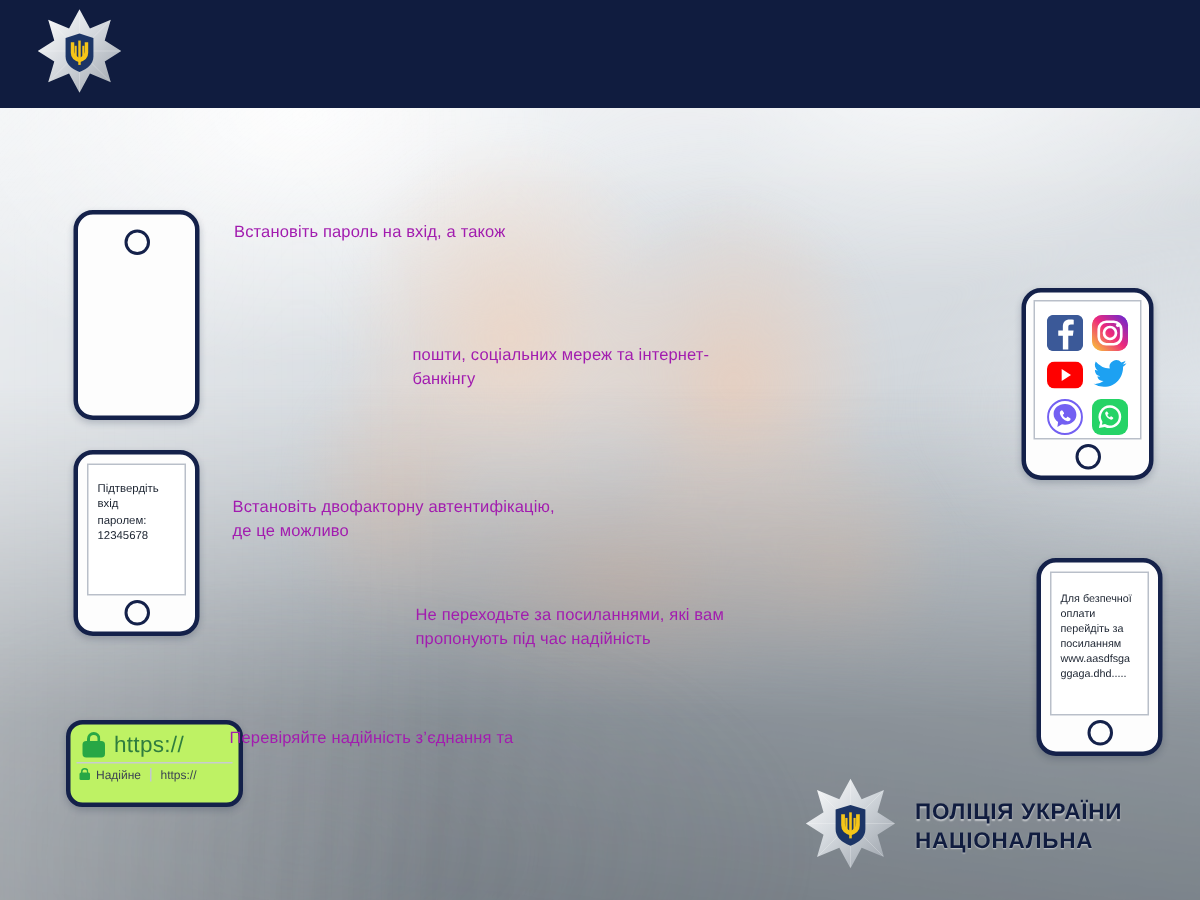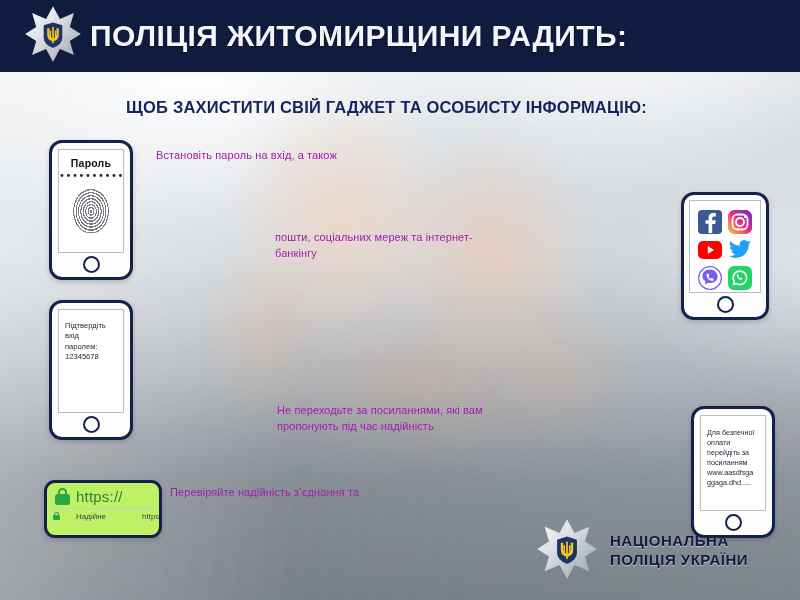--- a/index.html
+++ b/index.html
@@ -73,21 +73,21 @@
     white-space:nowrap;
   }
 
   
   .tip{position:absolute;z-index:5;color:#a21caf;font-weight:normal;
        font-size:11px;line-height:1.45;letter-spacing:.1px;}
   .tip-1{left:156px;top:148px;}
   .tip-2{left:275px;top:230px;}
   .tip-3{left:155px;top:331px;}
   .tip-4{left:277px;top:403px;}
-  .tip-5{left:170px;top:485px;}
+  .tip-5{left:153px;top:485px;}
 
   
   .phone{position:absolute;z-index:4;background:#fdfdfd;
          border:3.5px solid #14214a;border-radius:13px;
          box-sizing:border-box;display:flex;flex-direction:column;
          align-items:center;box-shadow:0 2px 5px rgba(20,30,60,.22);}
   .phone-screen{background:#ffffff;border:1px solid #b9bfc9;box-sizing:border-box;
                 width:100%;flex:1;overflow:hidden;position:relative;}
   .phone-home{width:13px;height:13px;border:2.2px solid #14214a;border-radius:50%;
               margin:3.5px 0 4px;flex:0 0 auto;}
@@ -98,51 +98,51 @@
               margin-top:7px;letter-spacing:.2px;}
   .pass-dots{font-size:10px;color:#24282f;text-align:center;letter-spacing:.6px;
              margin-top:1px;font-family:"DejaVu Sans",sans-serif;}
   .fingerprint{width:36px;height:45px;margin:7px auto 0;border-radius:48% 48% 46% 46%;
     background:
       repeating-radial-gradient(ellipse 50% 50% at 50% 52%,
         #5d616a 0 1.1px, rgba(255,255,255,.1) 1.1px 2.4px);
     opacity:.82;filter:blur(.25px);}
 
   
-  .phone-sms{left:49px;top:300px;width:84px;height:140px;padding:6px 6px 0;}
+  .phone-sms{left:49px;top:300px;width:84px;height:124px;padding:6px 6px 0;}
   .sms-text{font-size:7.6px;color:#1b2330;line-height:1.35;padding:11px 5px 0 6px;
             font-weight:normal;}
 
   
   .phone-social{left:681px;top:192px;width:88px;height:128px;padding:5px 5px 0;}
   .social-grid{display:grid;grid-template-columns:repeat(2,1fr);gap:4px 6px;
                padding:9px 8px 0;}
   .sicon{width:24px;height:24px;border-radius:6px;display:flex;
          align-items:center;justify-content:center;color:#fff;
          font-size:13px;font-weight:bold;line-height:1;
          font-family:"DejaVu Sans",sans-serif;}
   .s-fb{background:#3b5998;border-radius:5px;}
   .s-ig{background:linear-gradient(45deg,#f9ce34,#ee2a7b,#6228d7);border-radius:7px;}
 
   
-  .phone-phish{left:691px;top:406px;width:84px;height:132px;padding:6px 6px 0;}
+  .phone-phish{left:691px;top:372px;width:84px;height:132px;padding:6px 6px 0;}
   .phish-text{font-size:7.2px;color:#1b2330;line-height:1.38;padding:12px 5px 0 6px;}
 
   
   .https-badge{position:absolute;left:44px;top:480px;width:118px;height:58px;z-index:4;
     background:#bef264;border:3.5px solid #14214a;border-radius:11px;box-sizing:border-box;
     overflow:hidden;box-shadow:0 2px 5px rgba(20,30,60,.22);}
   .https-row1{display:flex;align-items:center;gap:6px;padding:5px 8px 3px;}
   .lock-big{width:15px;height:17px;position:relative;flex:0 0 auto;}
   .lock-big .body{position:absolute;bottom:0;width:15px;height:11px;background:#27a745;border-radius:2.5px;}
   .lock-big .shackle{position:absolute;top:0;left:3px;width:9px;height:9px;
       border:2.6px solid #27a745;border-bottom:none;border-radius:5px 5px 0 0;box-sizing:border-box;}
   .https-text{font-size:15px;color:#2f7d3e;letter-spacing:.2px;}
   .https-sep{height:1px;background:#c8ccd2;margin:0 4px;}
-  .https-row2{display:flex;gap:16px;padding:3px 6px 0;font-size:8px;color:#3c4452;}
+  .https-row2{display:flex;gap:4px;padding:3px 6px 0;font-size:8px;color:#3c4452;}
   .lock-sm{width:7px;height:8px;position:relative;flex:0 0 auto;}
   .lock-sm .body{position:absolute;bottom:0;width:7px;height:5px;background:#27a745;border-radius:1px;}
   .lock-sm .shackle{position:absolute;top:0;left:1.4px;width:4.2px;height:4.2px;
       border:1.4px solid #27a745;border-bottom:none;border-radius:3px 3px 0 0;box-sizing:border-box;}
   .https-div{width:1px;height:9px;background:#c2c7cf;margin:0 2px;}
 
   
   .footer-logo{position:absolute;left:536px;top:518px;z-index:5;
                display:flex;align-items:center;gap:12px;}
   .footer-text{color:#101c3f;font-size:15px;font-weight:bold;line-height:1.25;
@@ -190,50 +190,47 @@
         <path d="M50 30 L66 35 L66 56 Q66 68 50 74 Q34 68 34 56 L34 35 Z" fill="#1c3566"></path>
         <g fill="#f5c518">
           <rect x="48.6" y="38" width="2.8" height="28"></rect>
           <path d="M40 40 v12 q0 8 10 11 v-5 q-6-3 -6-8 v-10 z"></path>
           <path d="M60 40 v12 q0 8 -10 11 v-5 q6-3 6-8 v-10 z"></path>
           <rect x="44.4" y="44" width="2.4" height="14"></rect>
           <rect x="53.2" y="44" width="2.4" height="14"></rect>
         </g>
       </svg>
     </span>
-    <div class="header-title">ПОЛІЦІЯ ЖИТОМИРЩИНИ РАДИТЬ:</div>
-  </div>
-
-  <div class="subtitle">ЩОБ ЗАХИСТИТИ СВІЙ ГАДЖЕТ ТА ОСОБИСТУ ІНФОРМАЦІЮ:</div>
+  </div>
+
 
   <div class="tip tip-1">
     <div>Встановіть пароль на вхід, а також</div>
   </div>
 
   <div class="tip tip-2">
     <div>пошти, соціальних мереж та інтернет-</div>
     <div>банкінгу</div>
   </div>
 
+  <div class="tip tip-3">
+    <div>Встановіть двофакторну автентифікацію,</div>
+    <div>де це можливо</div>
+  </div>
 
   <div class="tip tip-4">
     <div>Не переходьте  за посиланнями, які вам</div>
     <div>пропонують під час надійність</div>
   </div>
 
   <div class="tip tip-5">
     <div>Перевіряйте  надійність з’єднання та</div>
   </div>
 
   <div class="phone phone-pass">
-    <div class="phone-screen">
-      <div class="pass-label">Пароль</div>
-      <div class="pass-dots">••••••••••</div>
-      <div class="fingerprint"></div>
-    </div>
     <div class="phone-home"></div>
   </div>
 
   <div class="phone phone-sms">
     <div class="phone-screen">
       <div class="sms-text">
         <div>Підтвердіть</div>
         <div>вхід</div>
         <div>паролем:</div>
         <div>12345678</div>
@@ -356,18 +353,18 @@
         <g fill="#f5c518">
           <rect x="48.6" y="38" width="2.8" height="28"></rect>
           <path d="M40 40 v12 q0 8 10 11 v-5 q-6-3 -6-8 v-10 z"></path>
           <path d="M60 40 v12 q0 8 -10 11 v-5 q6-3 6-8 v-10 z"></path>
           <rect x="44.4" y="44" width="2.4" height="14"></rect>
           <rect x="53.2" y="44" width="2.4" height="14"></rect>
         </g>
       </svg>
     </span>
     <div class="footer-text">
+      <div>ПОЛІЦІЯ УКРАЇНИ</div>
       <div>НАЦІОНАЛЬНА</div>
-      <div>ПОЛІЦІЯ УКРАЇНИ</div>
     </div>
   </div>
 
 </div>
 
 </body></html>

